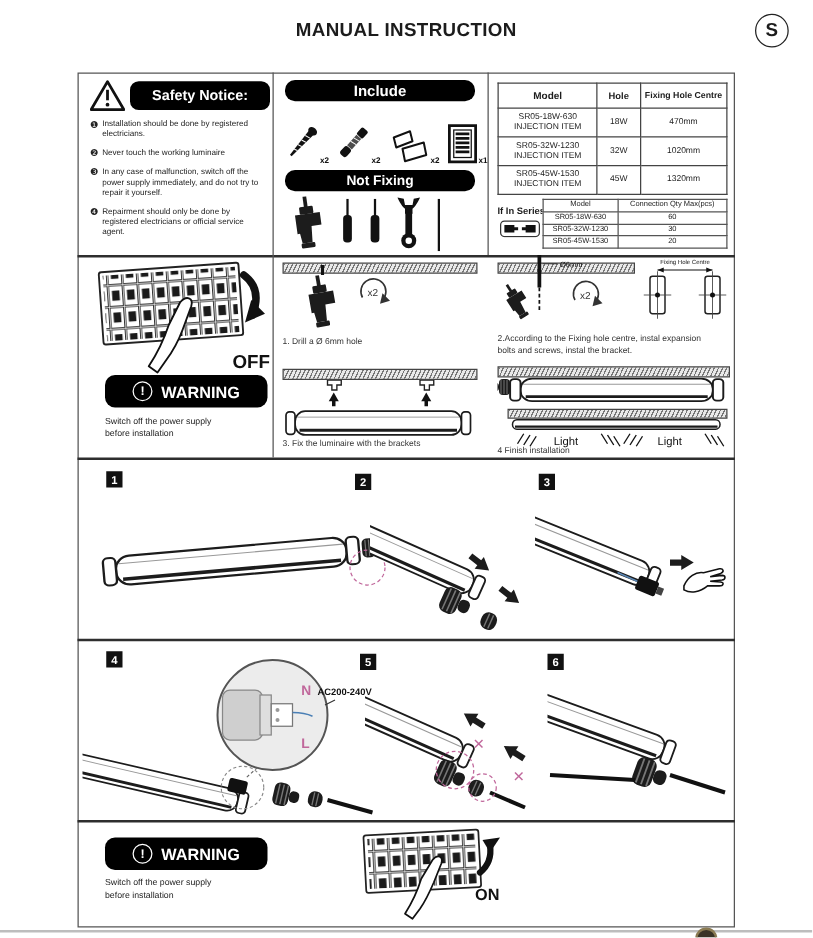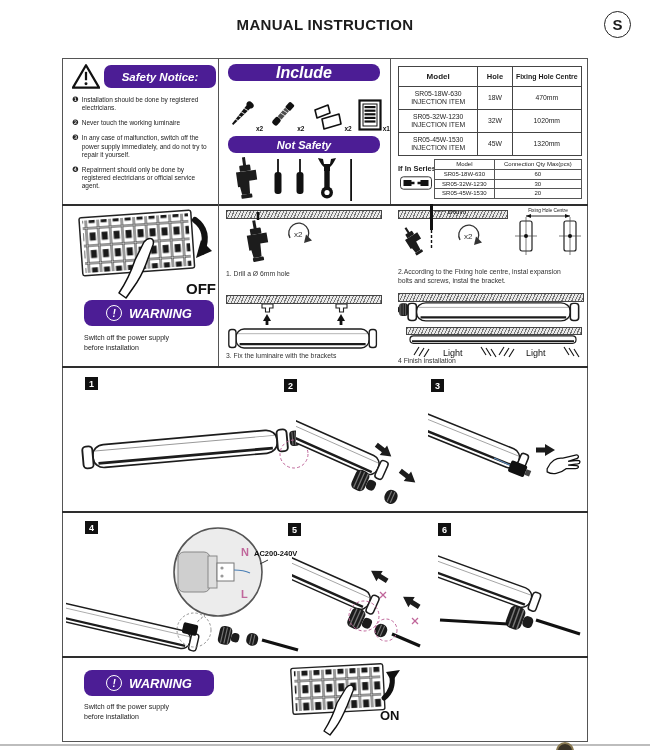--- a/index.html
+++ b/index.html
@@ -1,19 +1,19 @@
 <!DOCTYPE html>
 <html><head>
 <meta charset="utf-8">
 <style>
   html,body{margin:0;padding:0;background:#fff;}
   #page{position:relative;width:650px;height:750px;background:#fff;overflow:hidden;
         font-family:"Liberation Sans","DejaVu Sans",sans-serif;color:#1c1c1c;}
   .abs{position:absolute;}
-  .pill{background:#4c1d95;color:#fff;font-weight:bold;display:flex;align-items:center;justify-content:center;border-radius:8px;font-style:italic;}
+  .pill{background:#000000;color:#fff;font-weight:bold;display:flex;align-items:center;justify-content:center;border-radius:8px;}
   .hatch{background:repeating-linear-gradient(115deg,#777 0 1px,#e9e9e9 1px 3px);border:1px solid #444;box-sizing:border-box;}
   .hline{background:#2e2e2e;height:2px;}
   .vline{background:#555;width:1px;}
   .cap{font-size:6.8px;color:#333;}
   .stepbadge{width:13px;height:13px;background:#111;color:#fff;font-size:9px;font-weight:bold;
              display:flex;align-items:center;justify-content:center;}
   table.spec{border-collapse:collapse;background:#fff;}
   table.spec th,table.spec td{border:1px solid #444;text-align:center;padding:0;}
   table.spec th{font-size:7.5px;}
   table.spec td{font-size:6.8px;line-height:1.25;}
@@ -113,21 +113,21 @@
     <div class="safety-item">
       <span class="n">❸</span>
       <span>In any case of malfunction, switch off the power supply immediately, and do not try to repair it yourself.</span>
       </div>
     <div class="safety-item">
       <span class="n">❹</span>
       <span>Repairment should only be done by registered electricians or official service agent.</span>
       </div>
   </div>
 
-  <div class="abs pill" style="left:228px;top:64px;width:152px;height:17px;font-size:16px;">Include</div>
+  <div class="abs pill" style="left:228px;top:64px;width:152px;height:17px;font-size:12px;">Include</div>
   <div class="abs" style="left:228px;top:86px;width:154px;height:46px;display:flex;align-items:flex-end;gap:6px;">
     <div class="incitem">
       <svg width="28" height="36" viewBox="0 0 30 36">
         <g transform="rotate(42 15 18)">
           <ellipse cx="15" cy="5" rx="4.2" ry="3.2" fill="#111"></ellipse>
           <polygon points="12.3,7 17.7,7 15.9,33 14.1,33" fill="#111"></polygon>
           <line x1="12.8" y1="12" x2="17.2" y2="11" stroke="#fff" stroke-width="0.9"></line>
           <line x1="13" y1="17" x2="17" y2="16" stroke="#fff" stroke-width="0.9"></line>
           <line x1="13.3" y1="22" x2="16.8" y2="21" stroke="#fff" stroke-width="0.9"></line>
           <line x1="13.6" y1="27" x2="16.4" y2="26" stroke="#fff" stroke-width="0.9"></line>
@@ -163,21 +163,21 @@
         <rect x="6.5" y="7" width="11" height="2.2" fill="#111"></rect>
         <rect x="6.5" y="10.6" width="11" height="2.2" fill="#111"></rect>
         <rect x="6.5" y="14.2" width="11" height="2.2" fill="#111"></rect>
         <rect x="6.5" y="17.8" width="11" height="2.2" fill="#111"></rect>
         <rect x="6.5" y="21.4" width="11" height="2.2" fill="#111"></rect>
       </svg>
       <span class="qty">x1</span>
     </div>
   </div>
 
-  <div class="abs pill" style="left:228px;top:136px;width:152px;height:17px;font-size:11px;">Not Safety</div>
+  <div class="abs pill" style="left:228px;top:136px;width:152px;height:17px;font-size:11px;">Not Fixing</div>
   <div class="abs" style="left:232px;top:155px;width:148px;height:46px;display:flex;align-items:flex-end;gap:10px;">
     <svg width="30" height="44" viewBox="0 0 30 44">
       <g transform="rotate(-8 15 22)">
           <use href="#drill"></use>
         </g>
     </svg>
     <svg width="12" height="42" viewBox="0 0 12 42">
       <rect x="5.1" y="0" width="1.8" height="14" fill="#111"></rect>
       <rect x="2.5" y="13" width="7" height="22" rx="3" fill="#111"></rect>
     </svg>

